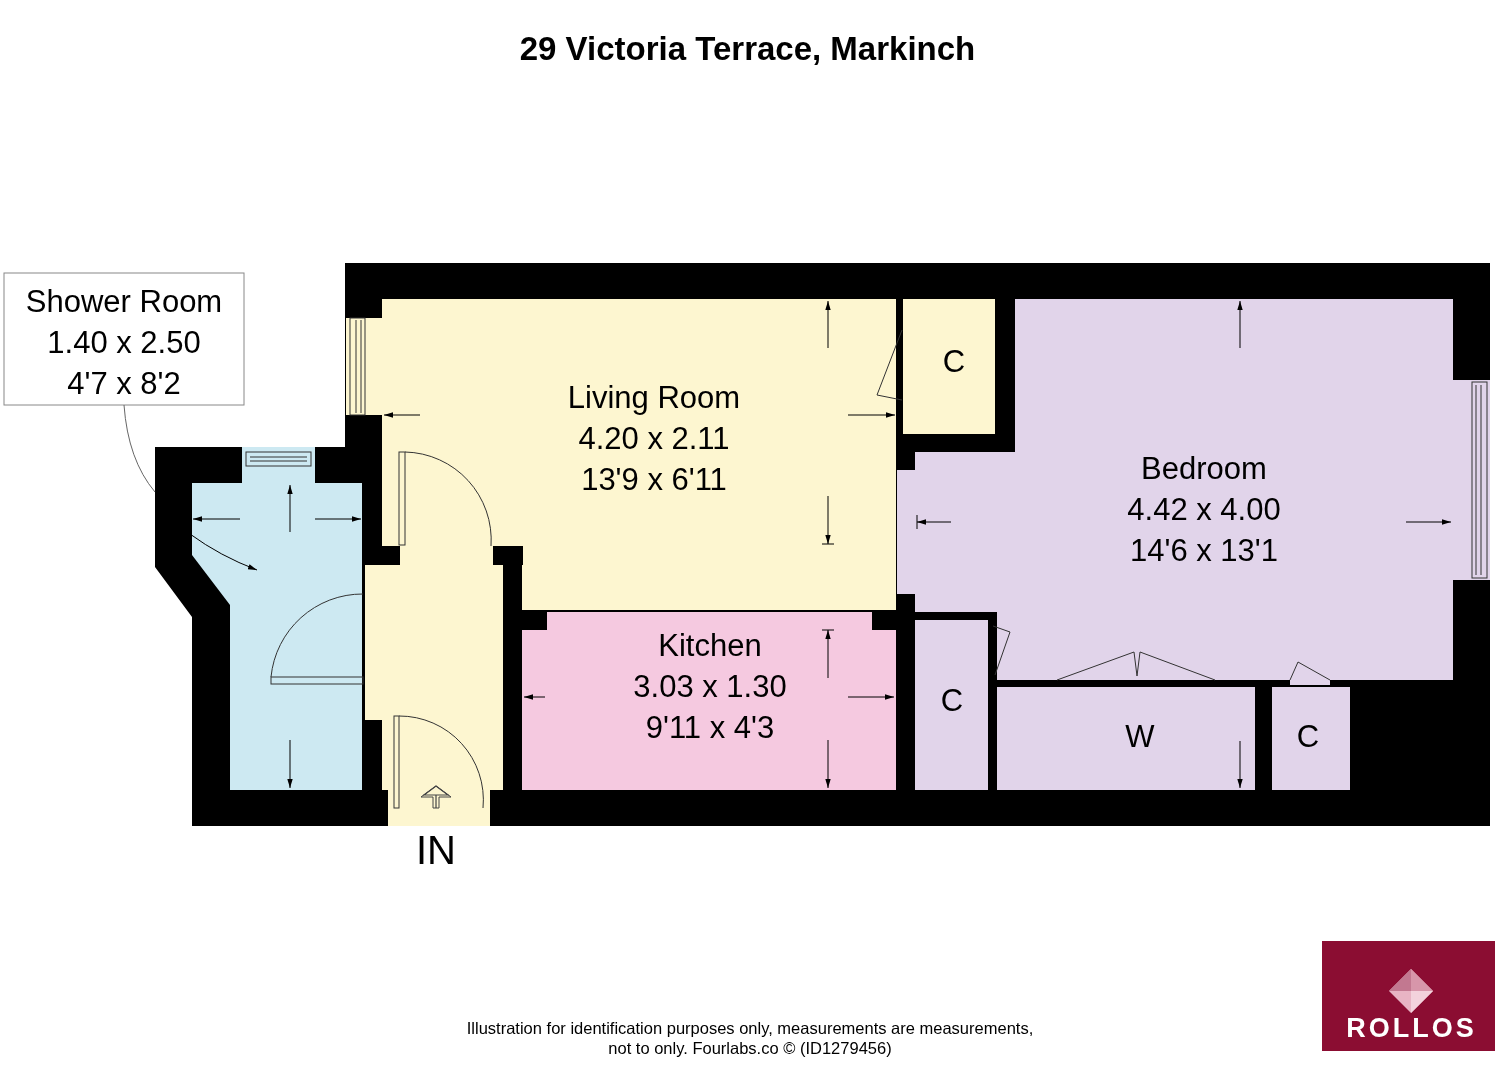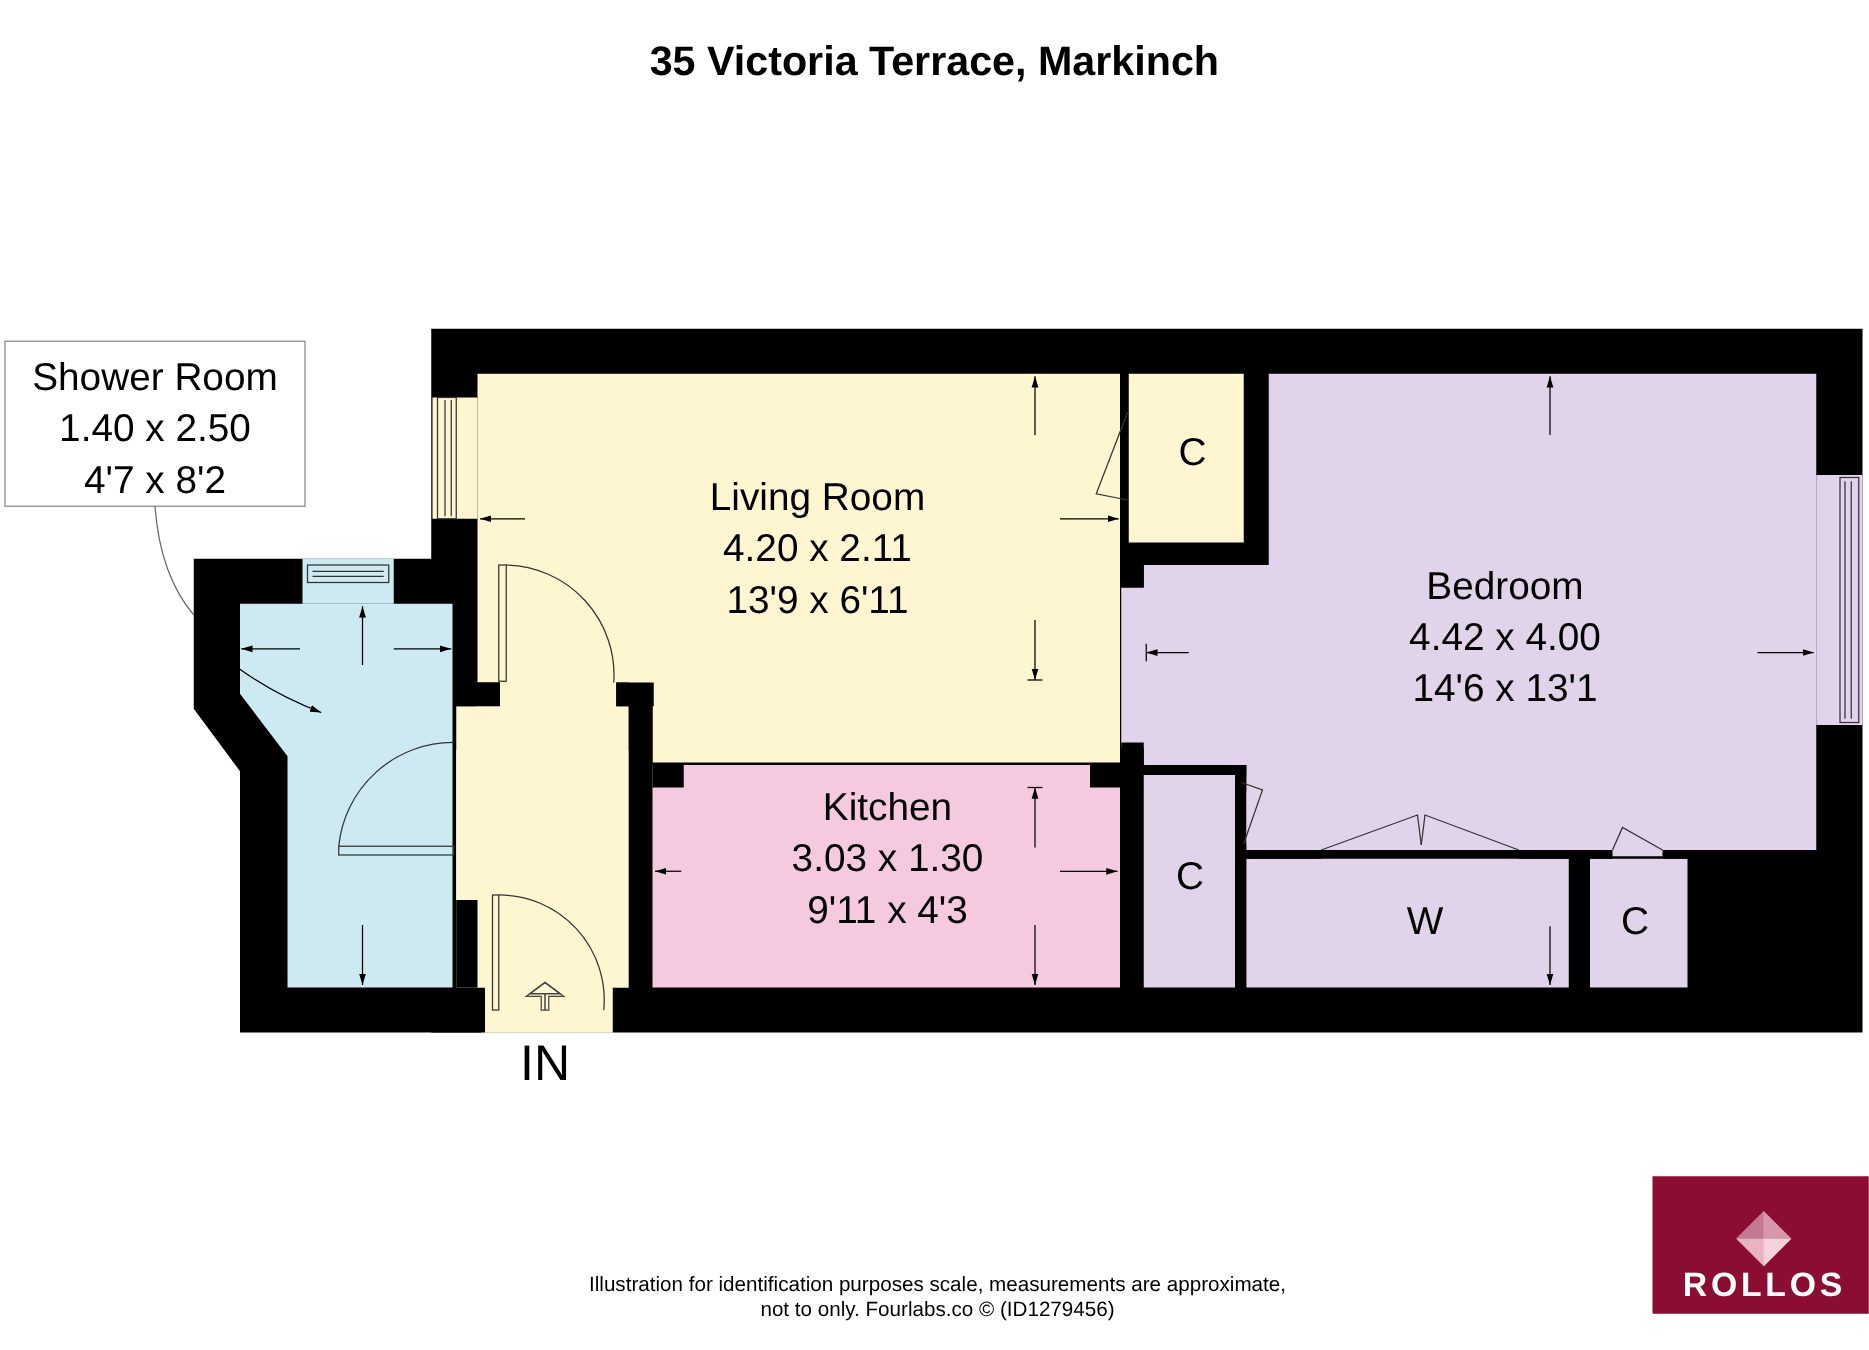--- a/index.html
+++ b/index.html
@@ -9,21 +9,21 @@
     .room-text { font-family: "Liberation Sans", sans-serif; font-size: 31px; fill: #000; text-anchor: middle; }
     .in-text { font-family: "Liberation Sans", sans-serif; font-size: 40px; fill: #000; text-anchor: middle; }
     .footer { position: absolute; left: 420px; top: 1018px; width: 660px; text-align: center; font-size: 16.5px; line-height: 20px; color: #000; }
     .logo { position: absolute; left: 1295px; top: 941px; width: 179px; height: 110px; margin-left: 27px; }
     .logo-text { position: absolute; left: 0; top: 72px; width: 100%; text-align: center; color: #fff; font-weight: bold; font-size: 27px; letter-spacing: 3px; }
     .logo svg { position: absolute; left: 0; top: 0; }
   </style>
 </head>
 <body>
 
-<div class="title">35 Victoria Terrace, Markinch</div>
+<div class="title">29 Victoria Terrace, Markinch</div>
 
 <svg class="plan" width="1495" height="1080" viewBox="0 0 1495 1080" xmlns="http://www.w3.org/2000/svg">
   <defs>
     <marker id="arr" viewBox="0 0 10 10" refX="10" refY="5" markerWidth="9" markerHeight="9" orient="auto-start-reverse" markerUnits="userSpaceOnUse">
       <path d="M0,2 L10,5 L0,8 z" fill="#000"></path>
     </marker>
   </defs>
 
   <g fill="#000">
 
@@ -169,21 +169,21 @@
   </g>
   <text class="room-text" x="954" y="372">C</text>
   <text class="room-text" x="952" y="711">C</text>
   <text class="room-text" x="1140" y="747">W</text>
   <text class="room-text" x="1308" y="747">C</text>
 
   <text class="in-text" x="436" y="864">IN</text>
 </svg>
 
 <div class="footer">
-  <div>Illustration for identification purposes scale, measurements are approximate,</div>
+  <div>Illustration for identification purposes only, measurements are measurements,</div>
   <div>not to only. Fourlabs.co © (ID1279456)</div>
 </div>
 
 <div class="logo" style="background:#8b0d32;">
   <svg width="179" height="125" viewBox="0 0 179 125">
     <polygon points="89,28 111,50 89,72 67,50" fill="#e8b4c4"></polygon>
     <polygon points="89,28 89,50 67,50" fill="#c27890"></polygon>
     <polygon points="89,50 111,50 89,72" fill="#f3d2dc"></polygon>
     <polygon points="89,28 111,50 89,50" fill="#d796aa"></polygon>
   </svg>

